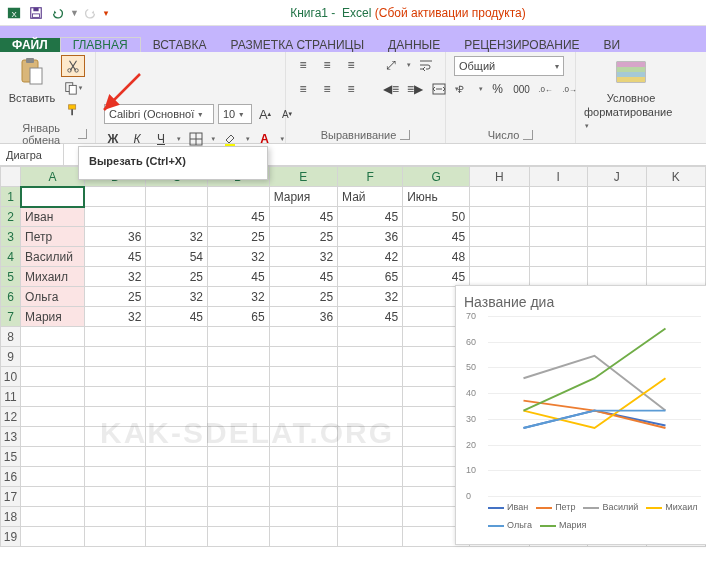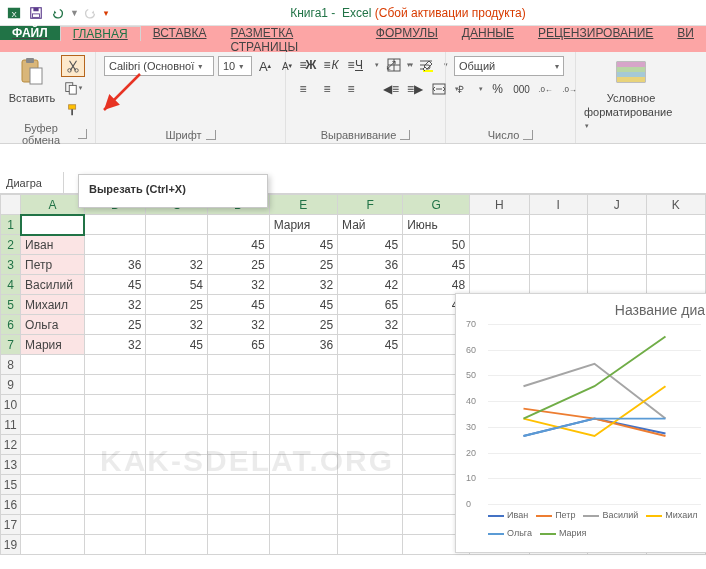--- a/index.html
+++ b/index.html
@@ -8,21 +8,21 @@
   
   .titlebar { height: 26px; display: flex; align-items: center; background: #fff; border-bottom: 1px solid #e1e1e1; }
   .qat { display: flex; align-items: center; gap: 2px; padding-left: 4px; }
   .qat-ico { width: 20px; height: 20px; display: flex; align-items: center; justify-content: center; color: #217346; font-size: 12px; }
   .qat-ico svg { width: 14px; height: 14px; }
   .qat-sep { width: 8px; text-align:center; color:#888; font-size:9px; }
   .title-center { flex: 1; text-align: center; color: #217346; font-size: 12px; white-space: nowrap; overflow: hidden; }
   .title-center .fail { color: #d83b01; }
 
   
-  .tabs { height: 26px; display: flex; align-items: flex-start; background: #fca5a5; text-decoration: underline; }
+  .tabs { height: 26px; display: flex; align-items: flex-end; background: #c4b5fd; }
   .tab { padding: 0 12px; display: flex; align-items: center; font-size: 12px; color: #444; text-transform: uppercase; cursor: pointer; }
   .tab.file { background: #217346; color: #fff; font-weight: 600; }
   .tab.active { border: 1px solid #d4d4d4; border-bottom: none; color: #217346; }
 
   
   .ribbon { height: 92px; border-bottom: 1px solid #d4d4d4; background: #f3f3f3; display: flex; position: relative; }
   .group { border-right: 1px solid #e1e1e1; padding: 4px 8px 2px 8px; display: flex; flex-direction: column; }
   .group-body { flex: 1; display: flex; align-items: flex-start; gap: 6px; }
   .group-label { font-size: 11px; color: #666; text-align: center; padding-top: 2px; display:flex; justify-content:center; gap:4px; align-items:center;}
   .launcher { width:10px; height:10px; border:1px solid #999; border-top:none; border-left:none; position:relative; }
@@ -35,21 +35,21 @@
   .font-row { display:flex; align-items:center; gap:4px; }
   .combo { background:#fff; border:1px solid #ababab; height:20px; font-size:11px; display:flex; align-items:center; padding:0 4px; gap:4px;}
   .combo .dd { color:#666; font-size:8px; }
   .style-row { display:flex; gap:6px; align-items:center; }
   .style-btn { width:18px; height:18px; display:flex; align-items:center; justify-content:center; font-size:12px; color:#444;}
   .dd-tiny { font-size:7px; color:#666; margin-left:1px;}
 
   .arrow-red { position:absolute; top:20px; left:100px; pointer-events:none; z-index:50;}
 
   
-  .fx-row { height: 22px; border-bottom: 1px solid #d4d4d4; display:flex; align-items:center;margin-top:28px; }
+  .fx-row { height: 22px; border-bottom: 1px solid #d4d4d4; display:flex; align-items:center; }
   .name-box { width: 64px; height:100%; border-right:1px solid #d4d4d4; font-size:11px; padding-left:6px; display:flex; align-items:center;}
 
   
   .grid-area { position: relative; }
   table.sheet { border-collapse: collapse; table-layout: fixed; }
   table.sheet th, table.sheet td { border: 1px solid #d4d4d4; font-size: 12px; background:#fff; height:20px; padding:0; }
   table.sheet th { background: #f3f3f3; font-weight: normal; color:#555; text-align:center; }
   table.sheet th.rowh { width: 22px; }
   table.sheet td { text-align:right; padding-right:4px; }
   table.sheet td.txt { text-align:left; padding-left:4px; }
@@ -59,21 +59,21 @@
   .hdr-sel { background:#d3e5c7 !important; color:#217346 !important; }
   .name-cell { background: #fbe4e4 !important; }
   .border-sel { outline: 2px solid #217346; outline-offset:-1px; }
 
   
   .tooltip { position:absolute; z-index:60; background:#fff; border:1px solid #c8c8c8; box-shadow: 2px 2px 6px rgba(0,0,0,.2); width: 190px; padding:8px 10px; font-size:11px; color:#555;}
   .tooltip .tt-title { font-weight:bold; color:#333; margin-bottom:4px; }
 
   
   .chart-box { position:absolute; right:-4px; bottom:2px; width:255px; height:260px; background:#fff; border:1px solid #d4d4d4; box-shadow: 0 0 4px rgba(0,0,0,.15); padding: 8px 4px 4px 8px; overflow:hidden;}
-  .chart-title { text-align:right; font-size:14px; color:#666; margin-bottom:6px; white-space:nowrap;}
+  .chart-title { text-align:left; font-size:14px; color:#666; margin-bottom:6px; white-space:nowrap;}
   .plot { position:relative; height:180px; margin-left:24px; margin-right:4px; }
   .gridline { position:absolute; left:0; right:0; border-top:1px solid #eee; }
   .ylab { position:absolute; left:-22px; font-size:9px; color:#888; transform:translateY(-50%);}
   .xlabels { display:flex; margin-left:24px; font-size:9px; color:#888;}
   .xlabels span { flex:1; text-align:center; }
   .legend { display:flex; flex-wrap:wrap; gap:8px; margin-left:24px; margin-top:6px; font-size:9px; color:#666; align-items:center;}
   .legend .sw { width:16px; height:2px; display:inline-block; vertical-align:middle; margin-right:3px;}
   svg.lines { position:absolute; inset:0; }
 
   .watermark { position:absolute; top: 250px; left: 100px; font-size: 30px; font-weight:bold; color: rgba(0,0,0,0.08); letter-spacing: 2px; pointer-events:none; z-index:5;}
@@ -116,21 +116,20 @@
     <span>Excel</span>
     <span class="fail">(Сбой активации продукта)</span>
   </div>
 </div>
 
 <div class="tabs">
   <div class="tab file">ФАЙЛ</div>
   <div class="tab active">ГЛАВНАЯ</div>
   <div class="tab">ВСТАВКА</div>
   <div class="tab">РАЗМЕТКА СТРАНИЦЫ</div>
-  <div class="tab">ФОРМУЛЫ</div>
   <div class="tab">ДАННЫЕ</div>
   <div class="tab">РЕЦЕНЗИРОВАНИЕ</div>
   <div class="tab">ВИ</div>
 </div>
 
 <div class="ribbon">
 
   <svg class="arrow-red" width="60" height="42">
     <defs>
         <marker id="ah" markerWidth="8" markerHeight="8" refX="6" refY="3" orient="auto">
@@ -169,27 +168,27 @@
         </div>
         <div class="minibtn">
           <svg viewBox="0 0 16 16" width="14" height="14">
               <rect x="3" y="2" width="8" height="5" fill="#ffc000" stroke="#b78b3e"></rect>
               <path d="M7 7 L7 14" stroke="#555" stroke-width="2"></path>
             </svg>
         </div>
       </div>
     </div>
     <div class="group-label">
-        <span>Буфер обмена</span>
+        <span>Январь обмена</span>
         <span class="launcher"></span>
       </div>
   </div>
 
   <div class="group" style="width:190px">
-    <div class="group-body" style="flex-direction:row; gap:6px; width:100%;">
+    <div class="group-body" style="flex-direction:column; gap:6px; width:100%;margin-top:48px;">
       <div class="font-row">
         <div class="combo" style="width:110px">
           <span>Calibri (Основної</span>
             <span class="dd">▾</span>
         </div>
         <div class="combo" style="width:34px">
           <span>10</span>
             <span class="dd">▾</span>
         </div>
         <span class="style-btn" style="font-size:13px">A<sup style="font-size:7px">▴</sup></span>
@@ -549,20 +548,34 @@
           <td></td>
           <td></td>
           <td></td>
           <td></td>
           <td></td>
           <td></td>
           <td></td>
         </tr>
     <tr>
           <th class="rowh">17</th>
+          <td></td>
+          <td></td>
+          <td></td>
+          <td></td>
+          <td></td>
+          <td></td>
+          <td></td>
+          <td></td>
+          <td></td>
+          <td></td>
+          <td></td>
+        </tr>
+    <tr>
+          <th class="rowh">18</th>
           <td></td>
           <td></td>
           <td></td>
           <td></td>
           <td></td>
           <td></td>
           <td></td>
           <td></td>
           <td></td>
           <td></td>

